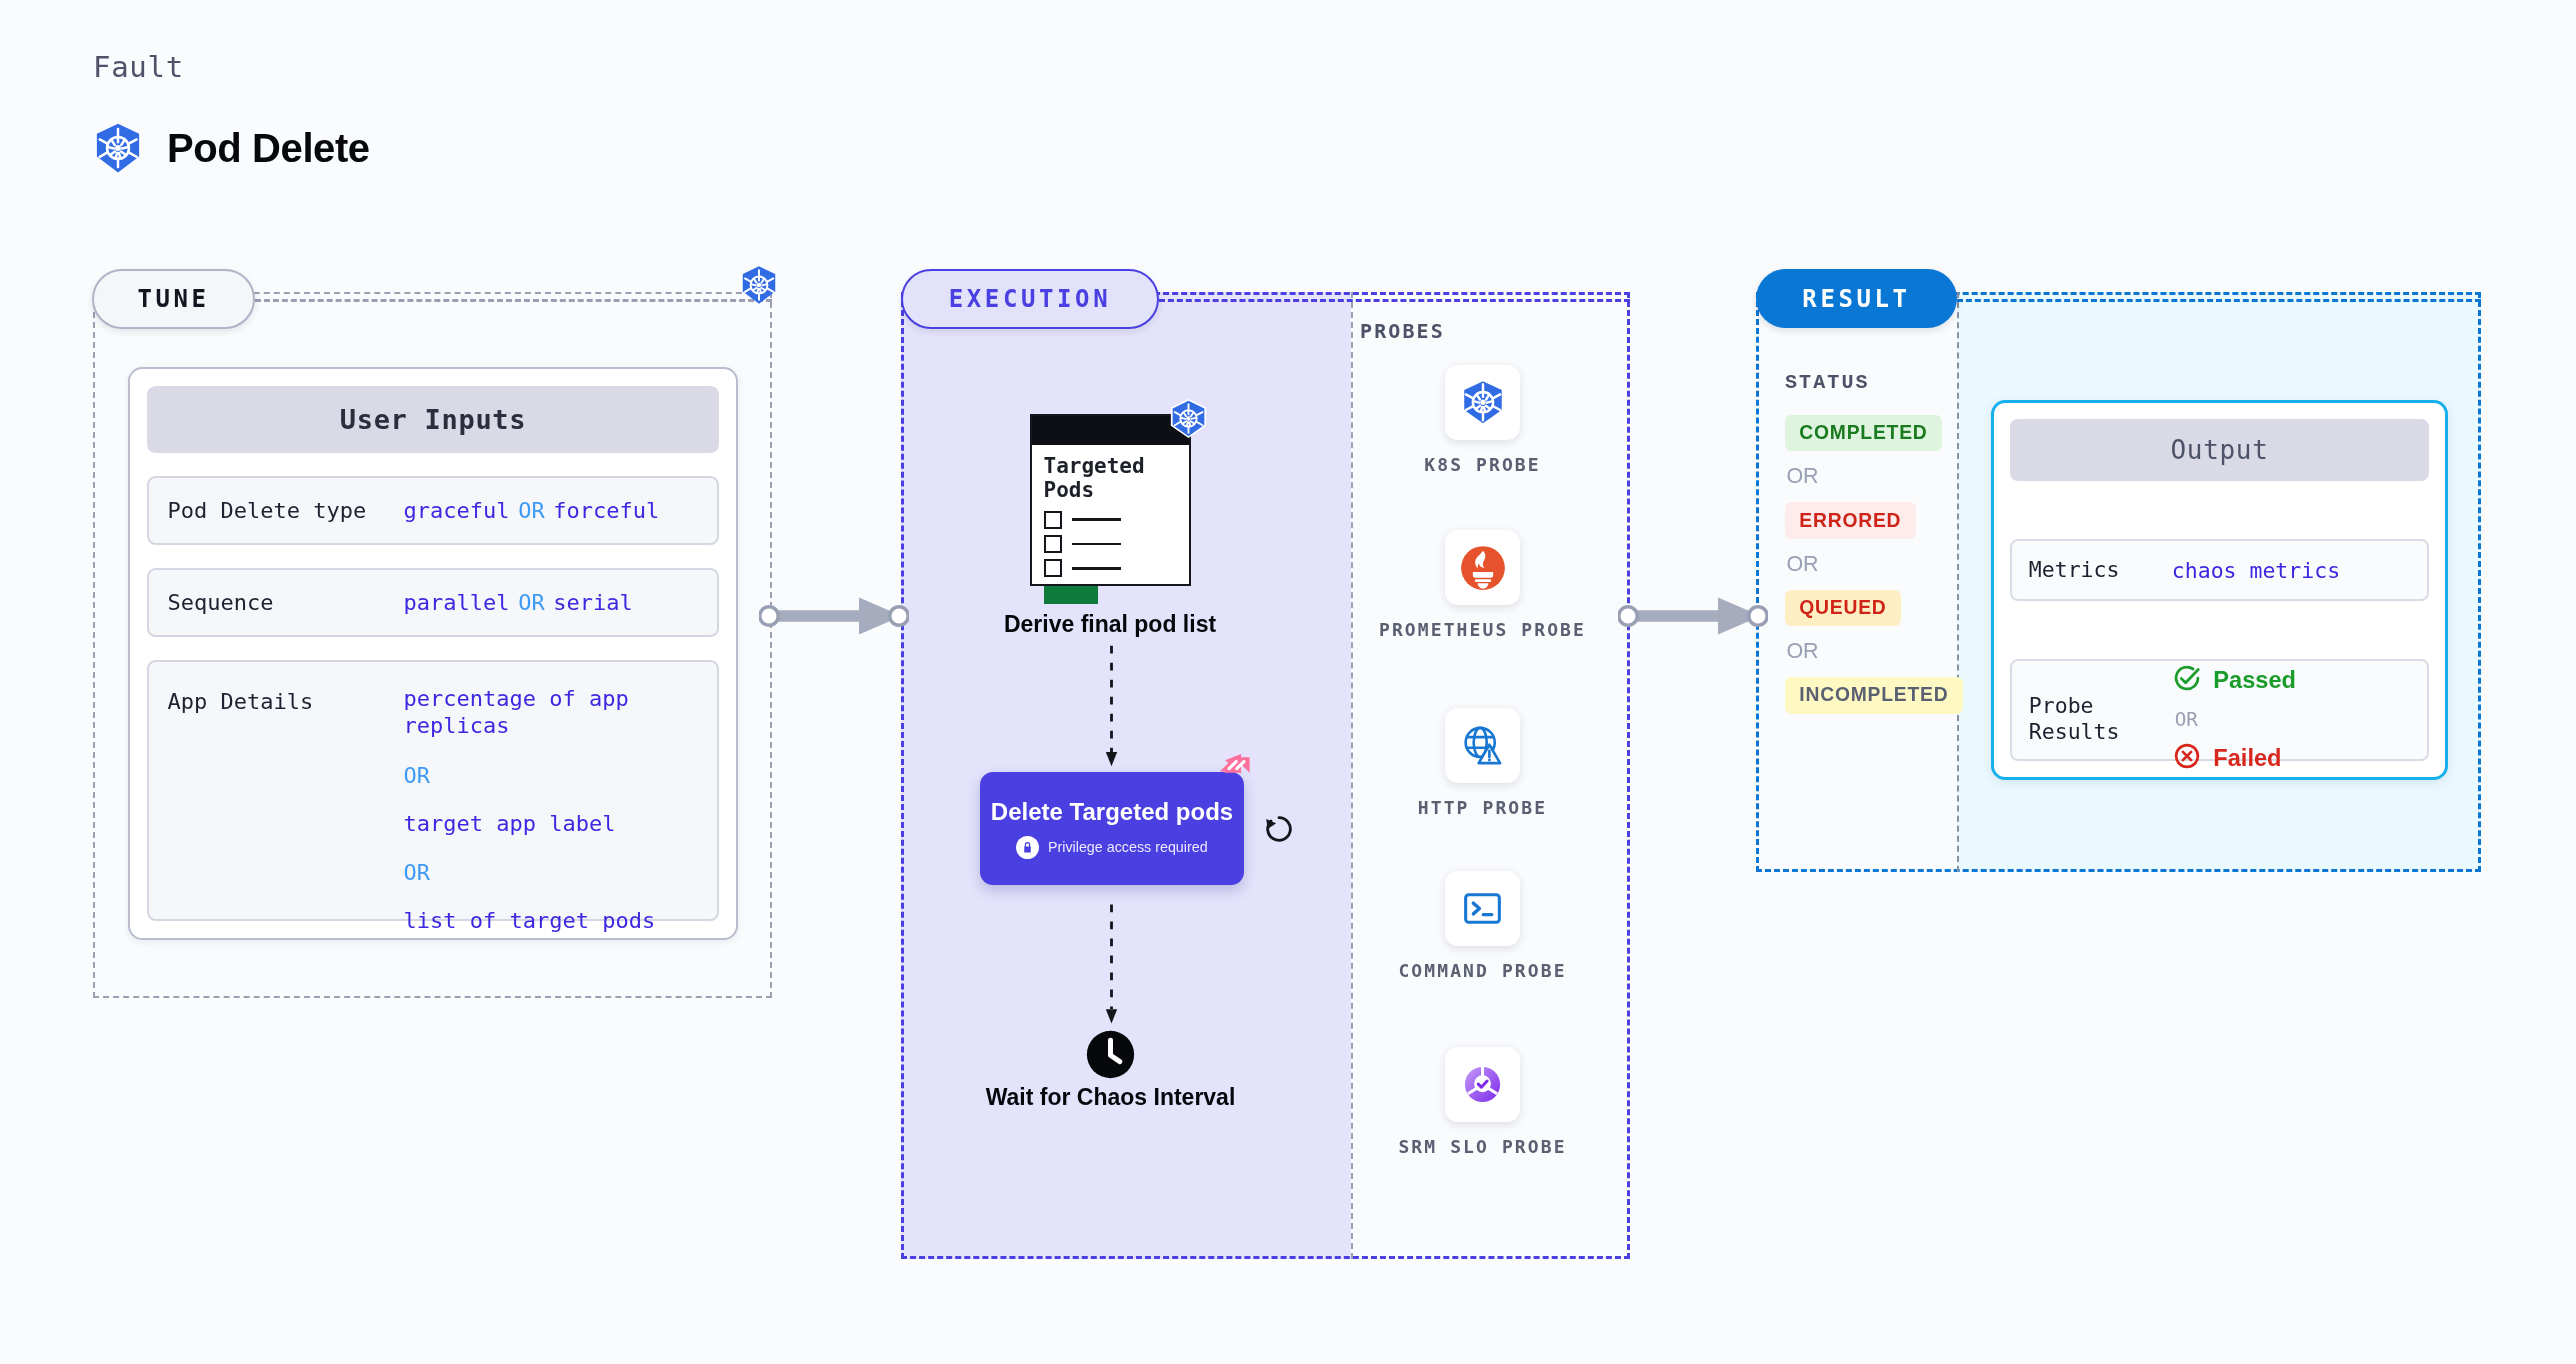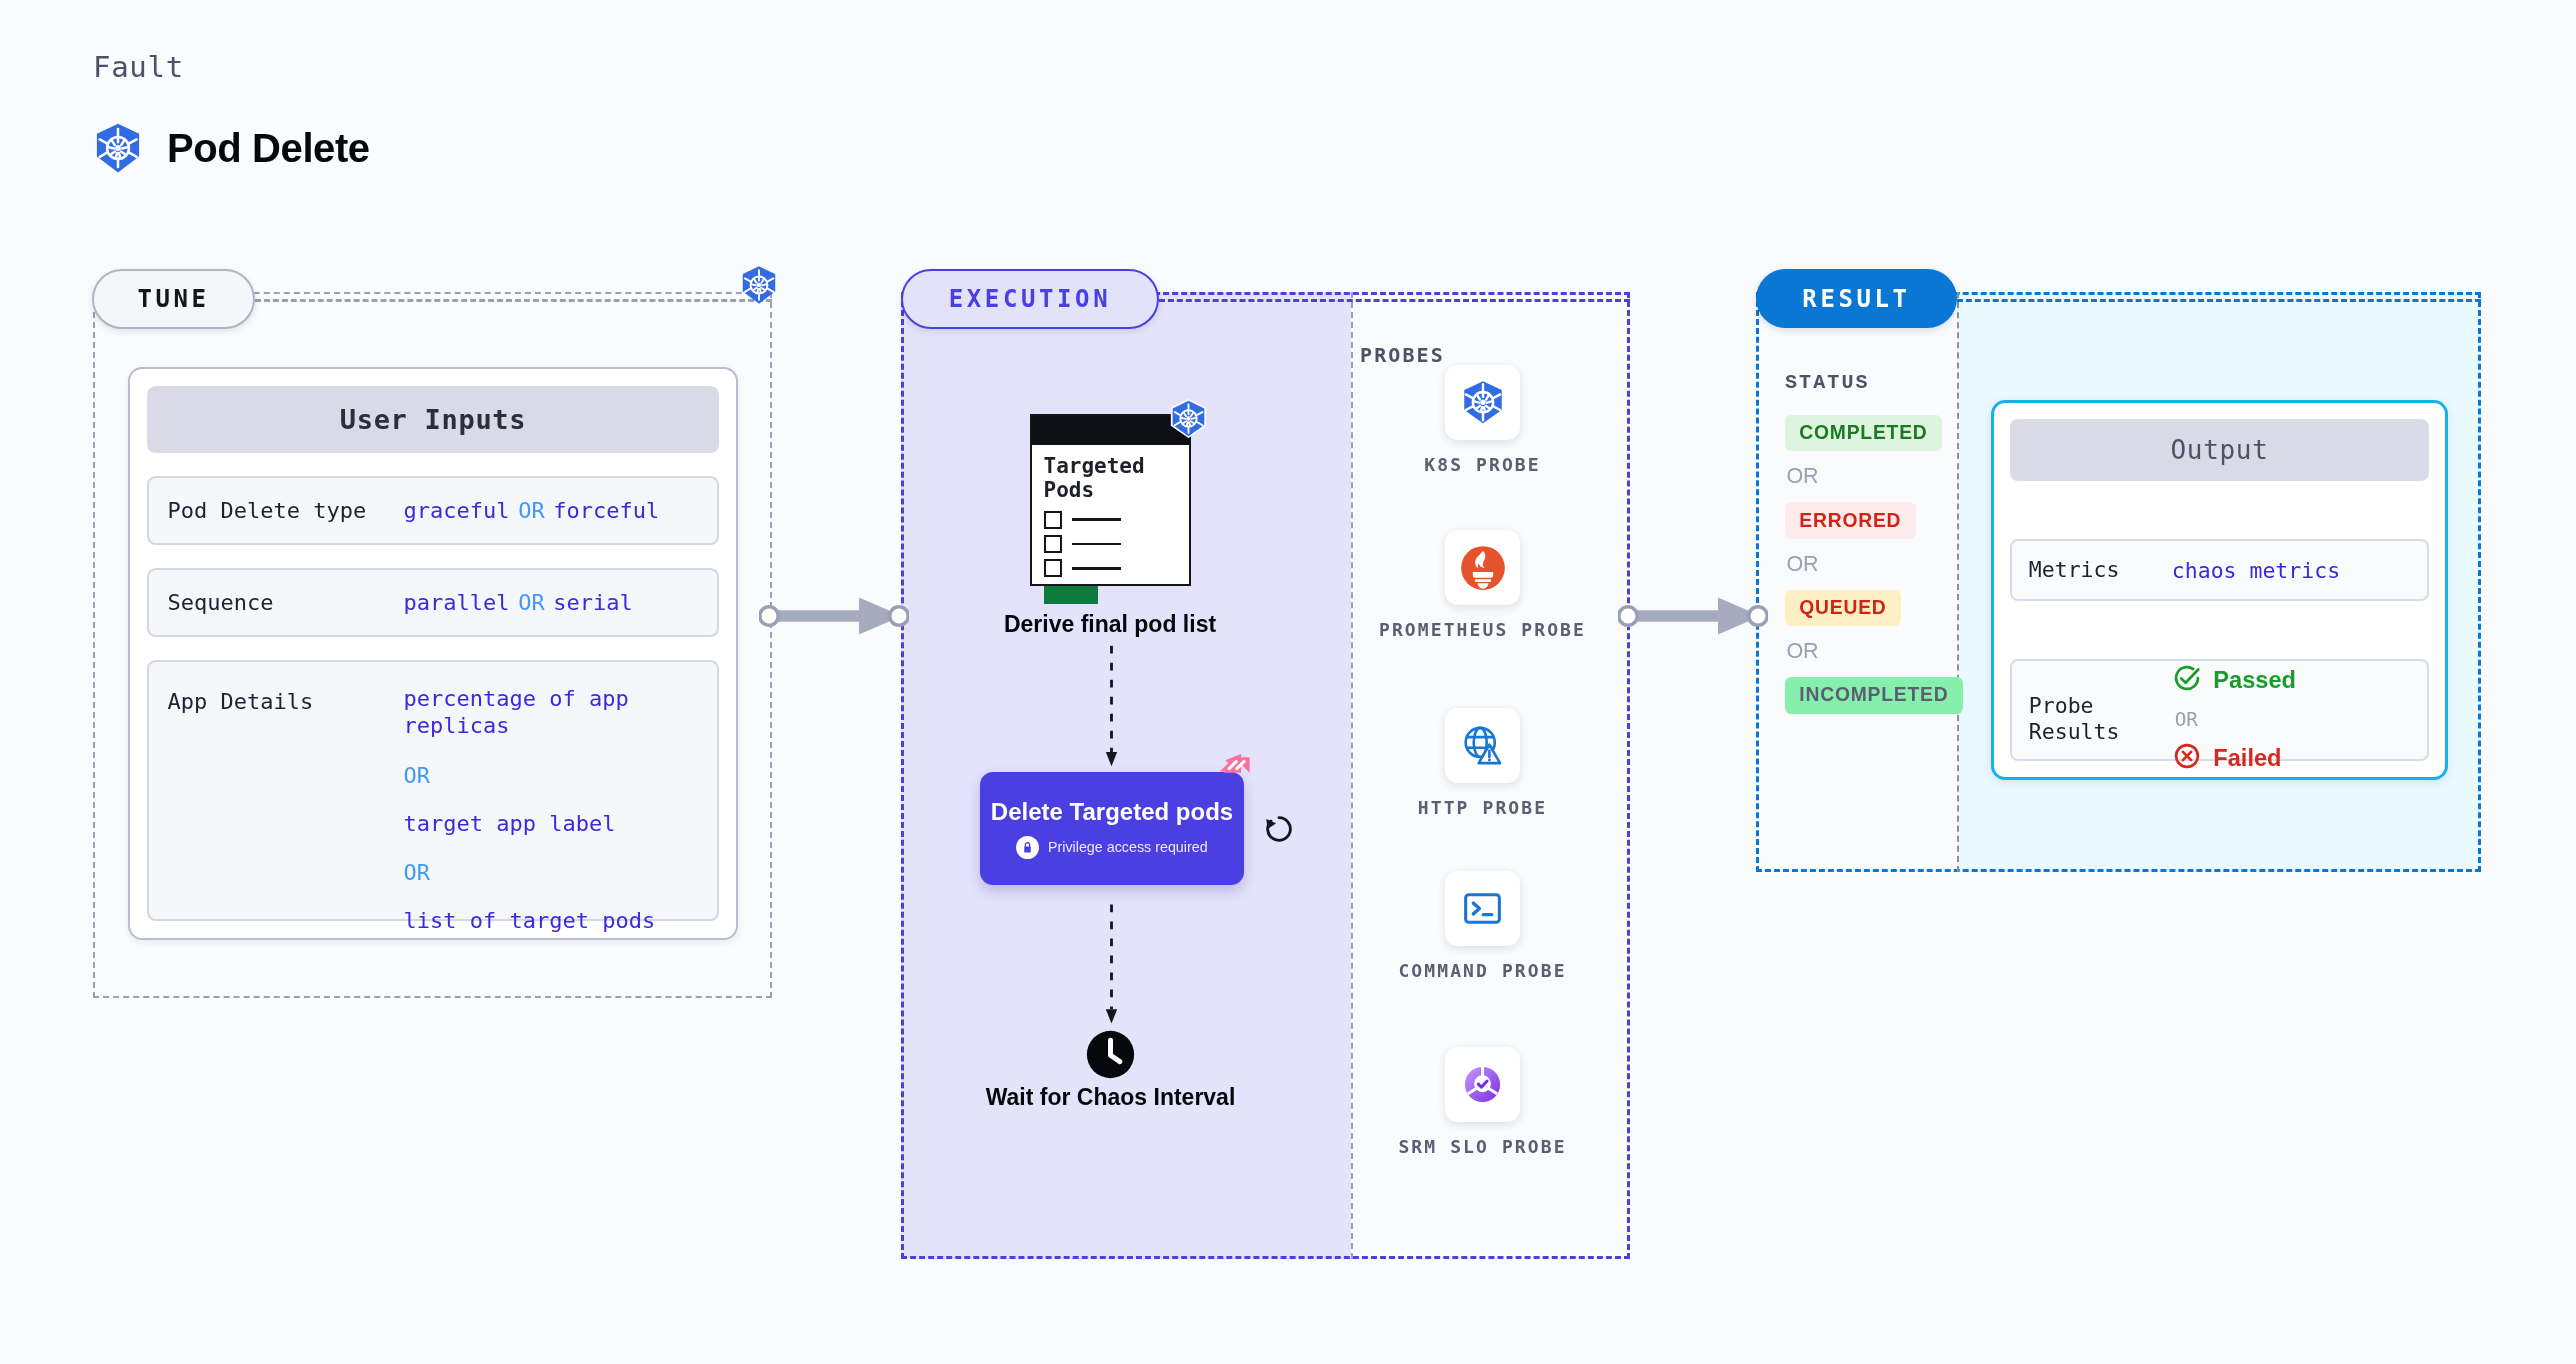--- a/index.html
+++ b/index.html
@@ -176,21 +176,21 @@
     display: flex; align-items: center; justify-content: center;
   }
   .chaos-badge { position: absolute; right: -17px; top: -18.6px; z-index: 7; }
   .retry-icon  { position: absolute; left: 1262px; top: 812px; z-index: 6; }
   .clock-icon  { position: absolute; left: 1084px; top: 1028px; z-index: 5; }
 
   
   .probes-title {
     position: absolute; left: 1360px; top: 319px;
     font-family: "DejaVu Sans Mono", monospace; font-size: 20px;
-    font-weight: bold; color: #4d5268; letter-spacing: 2.1px; z-index: 5; margin-top: 24px;
+    font-weight: bold; color: #4d5268; letter-spacing: 2.1px; z-index: 5;
   }
   .probe { position: absolute; width: 215px; z-index: 5;
            display: flex; flex-direction: column; align-items: center; gap: 13px; }
   .probe-tile {
     width: 75px; height: 75px; background: #ffffff; border-radius: 13px;
     box-shadow: 0 2.9px 8.6px rgba(25,30,60,.12);
     display: flex; align-items: center; justify-content: center;
   }
   .probe-label {
     font-family: "DejaVu Sans Mono", monospace; font-size: 18px;
@@ -213,21 +213,21 @@
     position: absolute; left: 1785px; top: 415px; width: 179px; z-index: 5;
     display: flex; flex-direction: column; align-items: flex-start;
   }
   .chip {
     border-radius: 6.4px; padding: 7.2px 14.3px; font-size: 19.3px; font-weight: bold;
     letter-spacing: 0.8px; display: inline-block;
   }
   .chip-completed   { background: #dff4df; color: #1a7a20; }
   .chip-errored     { background: #fdeceb; color: #cf2318; text-align: right; }
   .chip-queued      { background: #fdeec3; color: #cf2318; }
-  .chip-incompleted { background: #86efac; color: #5a5f72; }
+  .chip-incompleted { background: #fef9c3; color: #5a5f72; }
   .or-sep { color: #9aa0b4; font-size: 21.5px; margin: 13px 0 13px 1.4px; }
 
   
   .card-output {
     position: absolute; left: 1991px; top: 400px; width: 457px; height: 380px;
     background: #ffffff; border: 3.6px solid #16b0ec; border-radius: 14.3px;
     box-shadow: 0 2.9px 10px rgba(20,60,110,.10); z-index: 5;
     padding: 15.8px; display: flex; flex-direction: column; gap: 14.3px;
   }
   .out-header {

